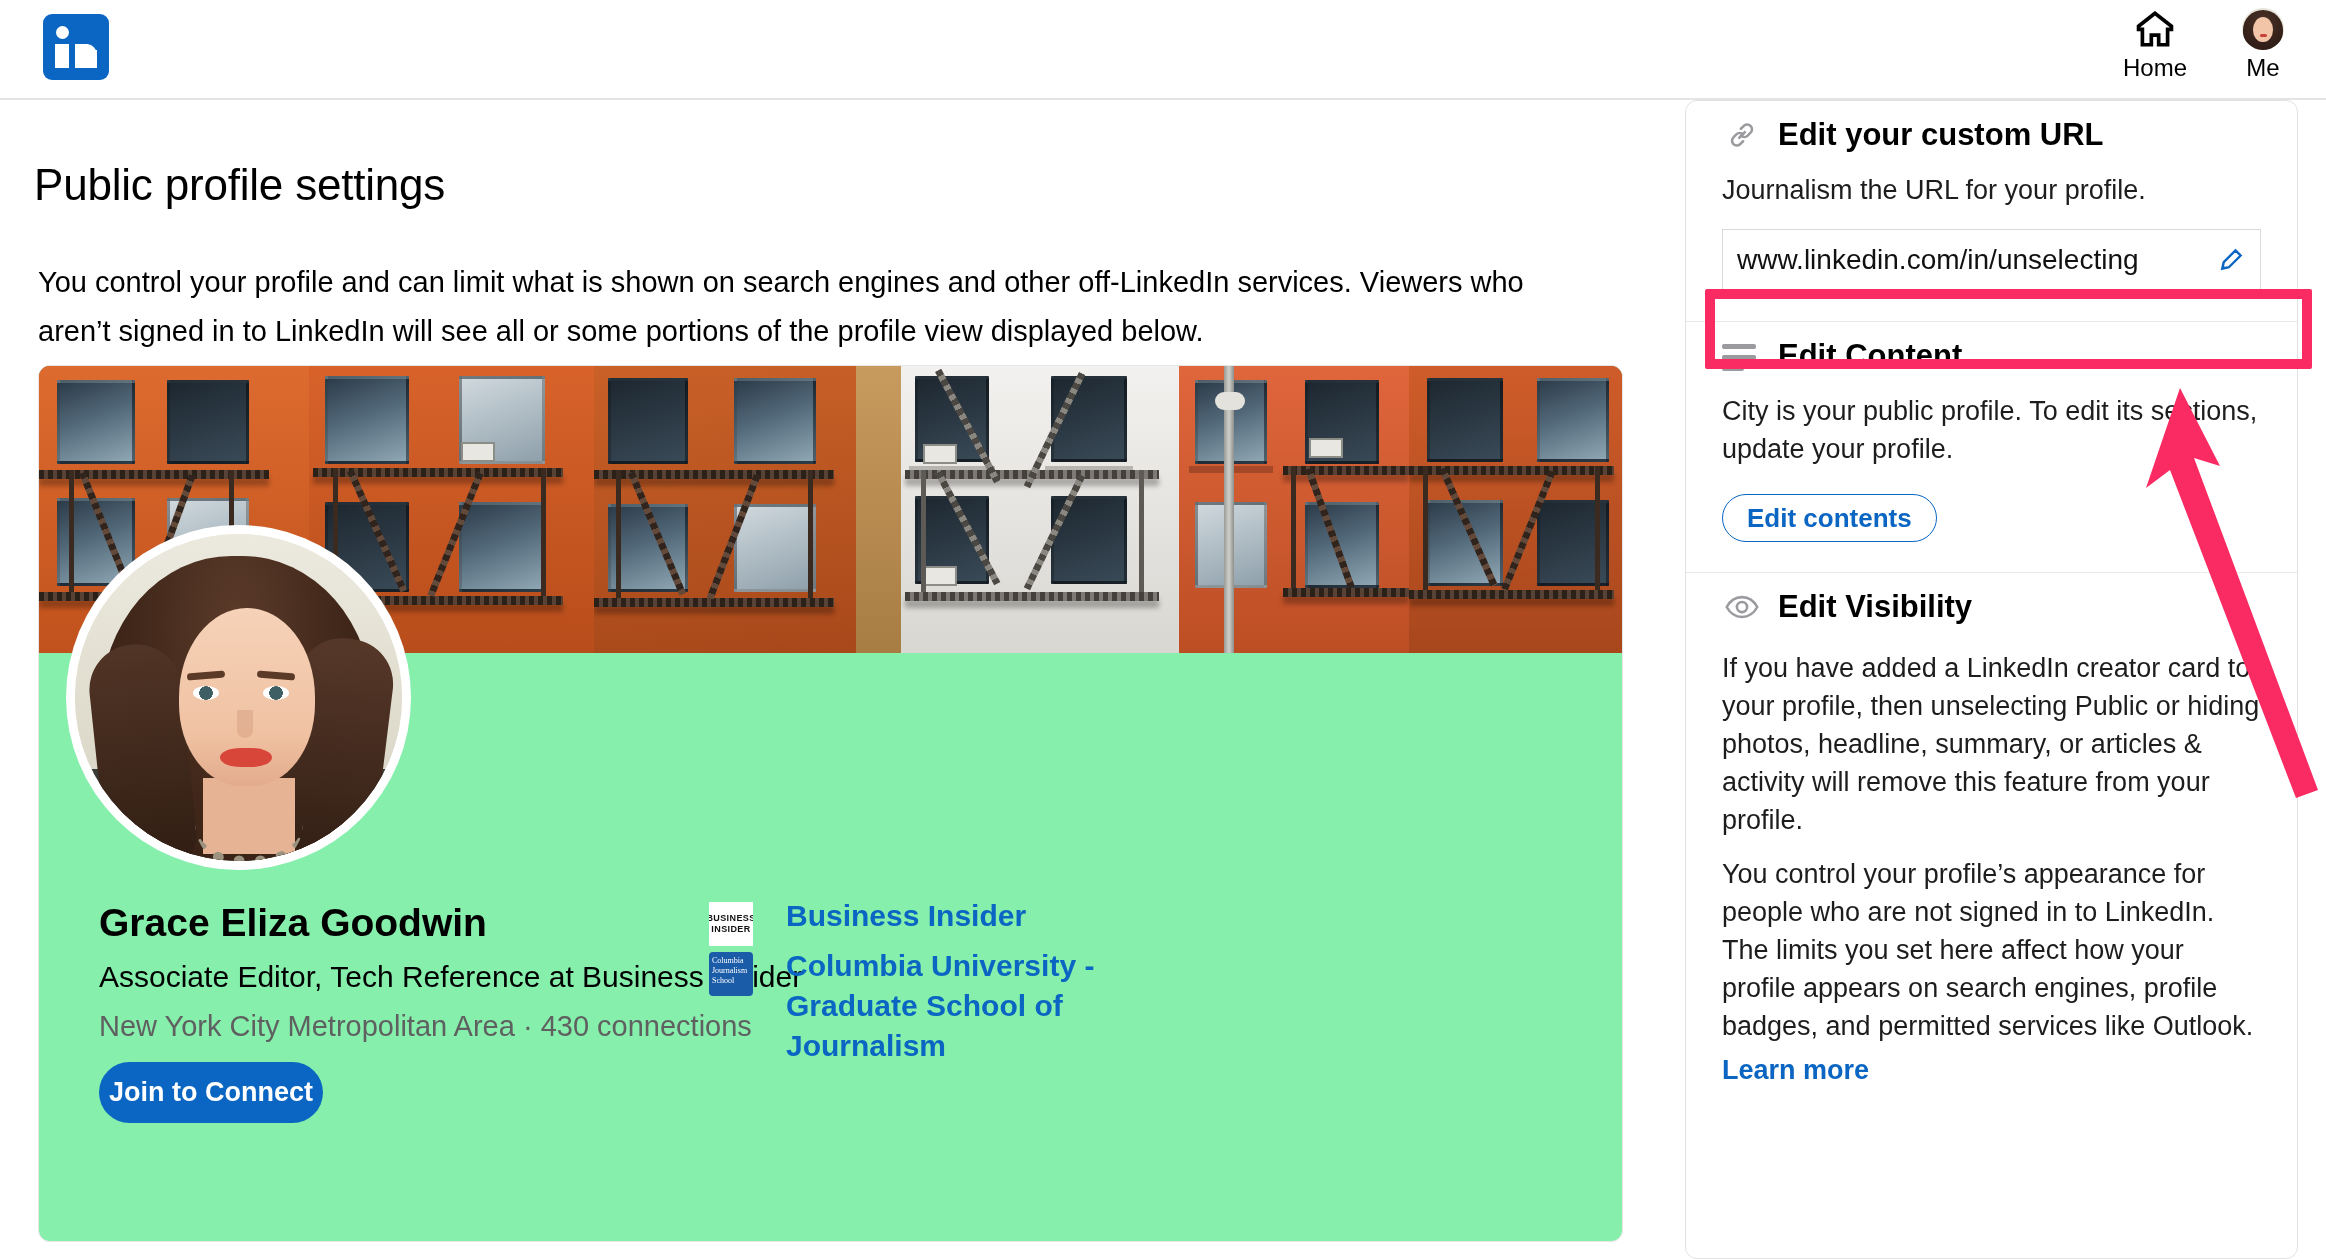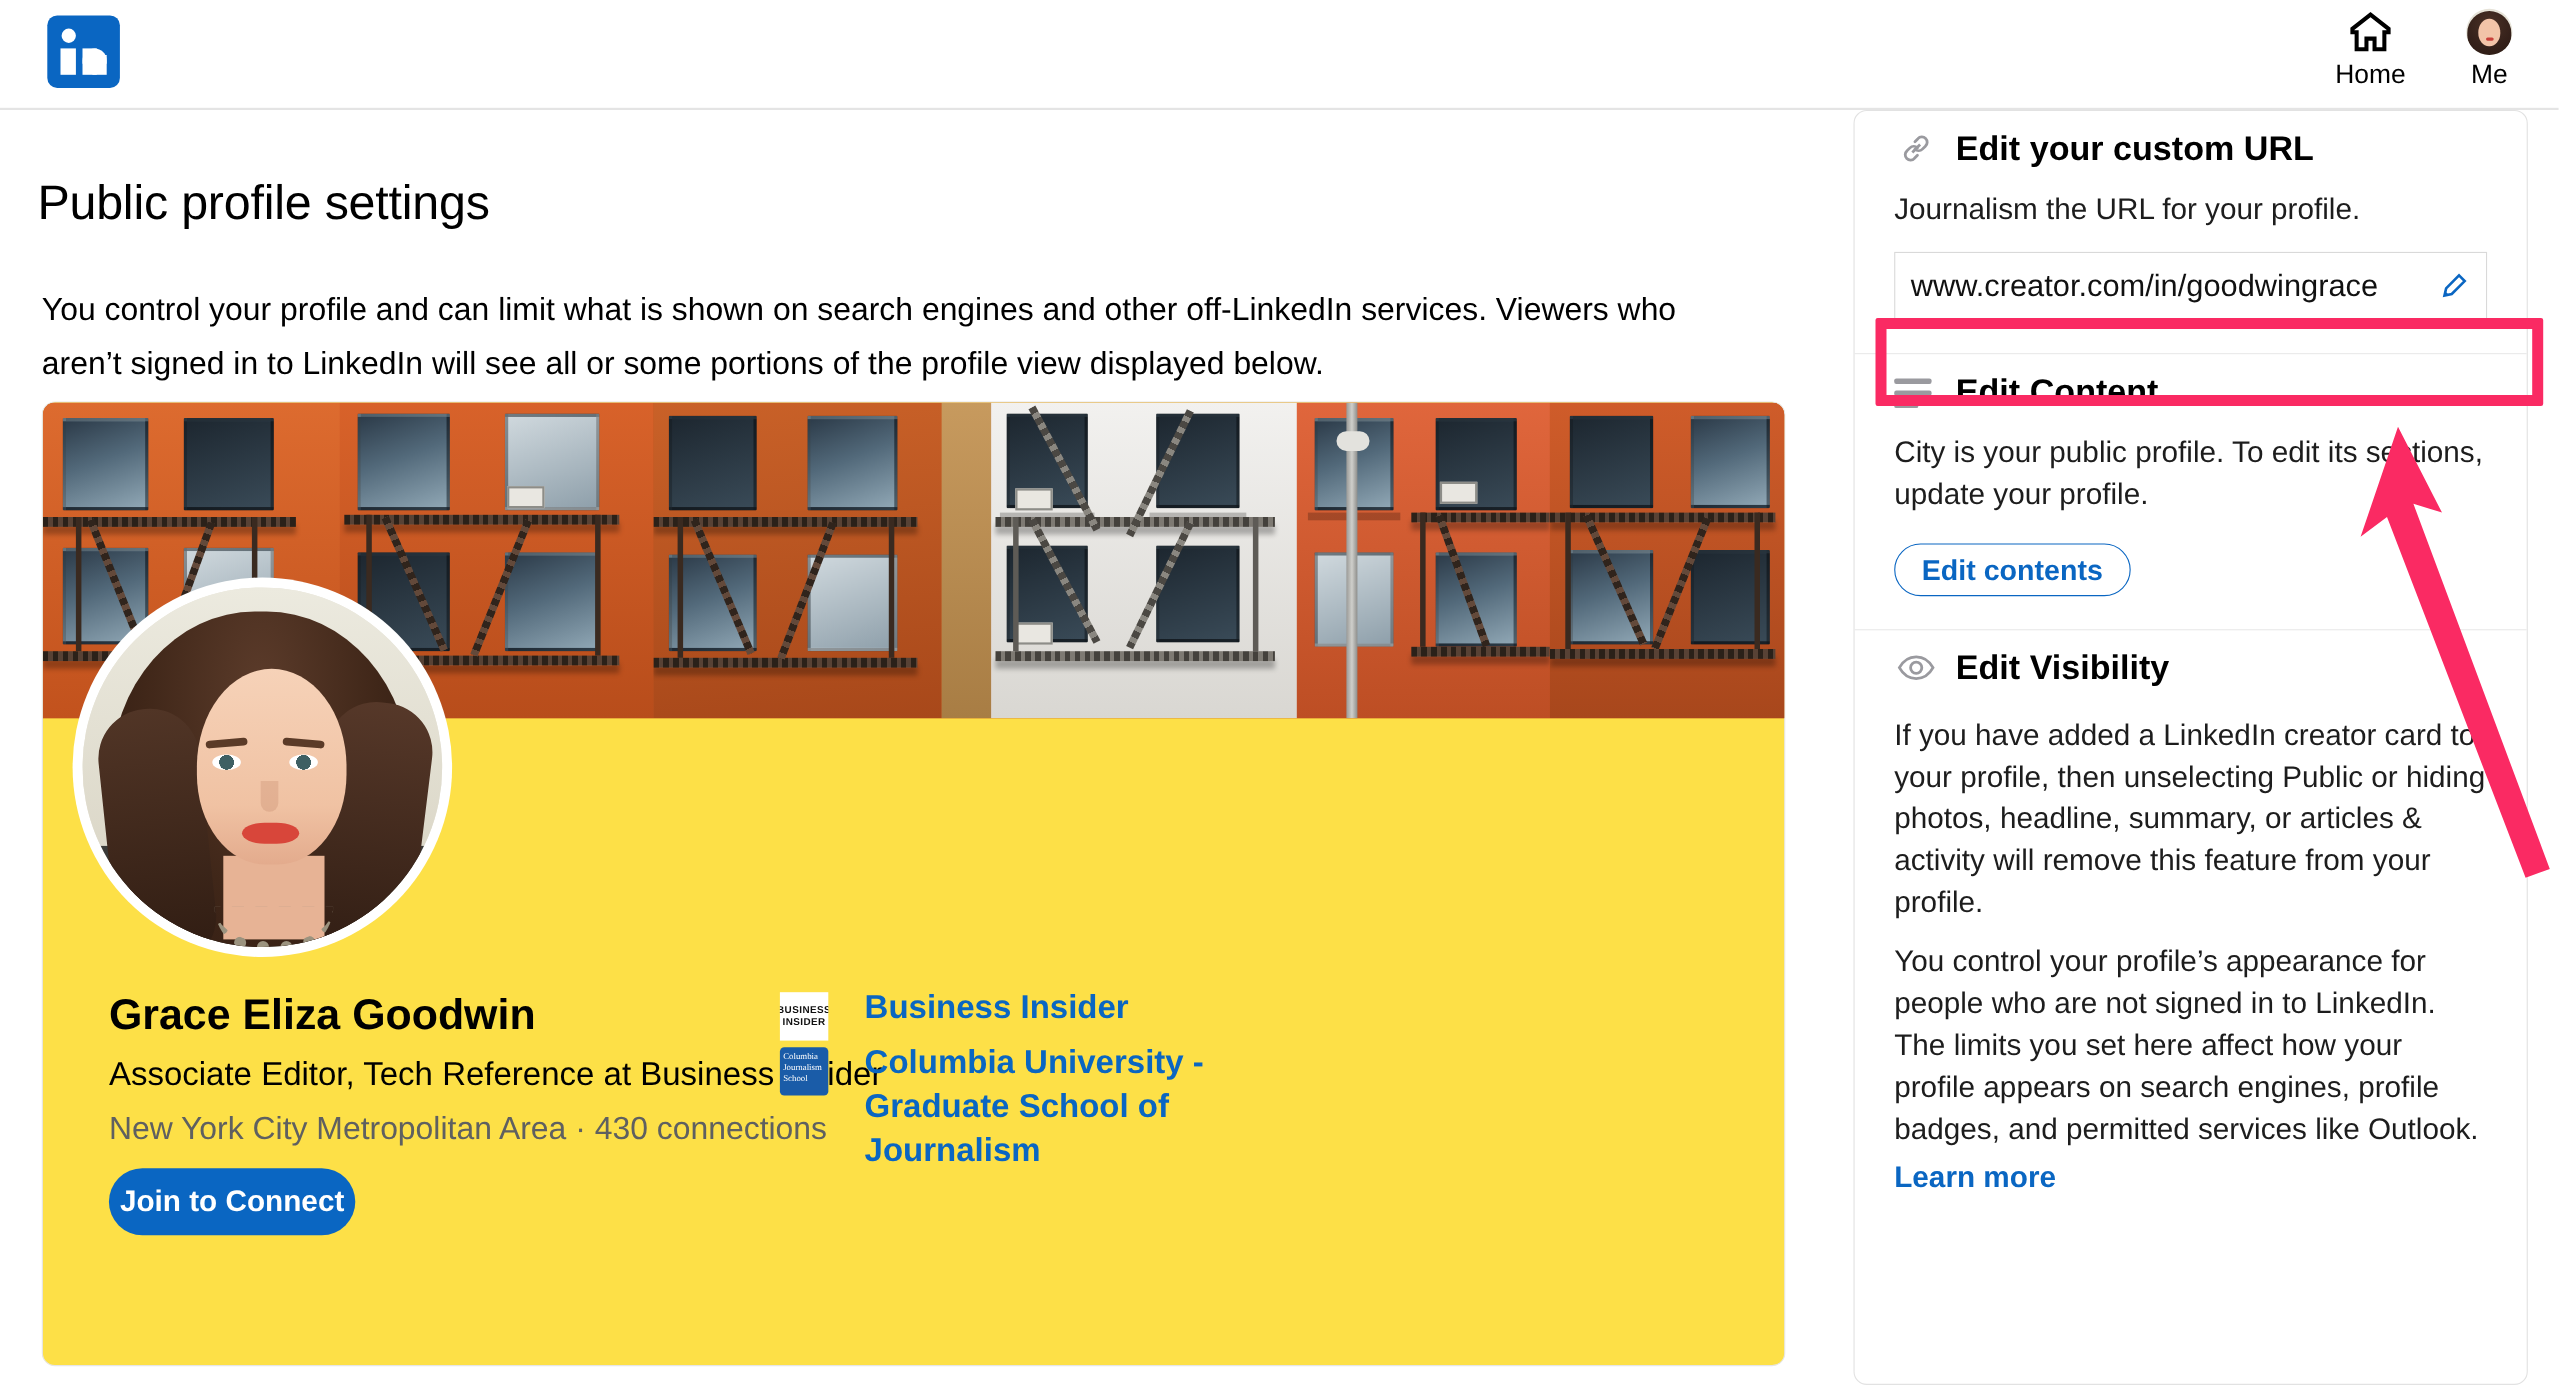--- a/index.html
+++ b/index.html
@@ -114,21 +114,21 @@
     font-size: 29px; line-height: 49px;
     color: #000000;
     margin-top: 28px;
   }
 
   
   #profile-card {
     position: absolute;
     left: 38px; top: 265px;
     width: 1585px; height: 877px;
-    background: #fde047;
+    background: #86efac;
     border: 1px solid #e6e6e6;
     border-radius: 12px;
     box-shadow: 0 0 0 0 rgba(0,0,0,0);
     overflow: hidden;
   }
 
   
   #cover {
     position: absolute;
     left: 0; top: 0;
@@ -625,21 +625,21 @@
             <path d="M9.5 14.5l5-5" stroke="#9a9a9f" stroke-width="1.8" fill="none"></path>
             <path d="M11.2 7.6l1.9-1.9a3.4 3.4 0 1 1 4.8 4.8l-1.9 1.9a3.4 3.4 0 0 1-4.8 0" stroke="#9a9a9f" stroke-width="1.8" fill="none" stroke-linecap="round"></path>
             <path d="M12.8 16.4l-1.9 1.9a3.4 3.4 0 1 1-4.8-4.8l1.9-1.9a3.4 3.4 0 0 1 4.8 0" stroke="#9a9a9f" stroke-width="1.8" fill="none" stroke-linecap="round"></path>
           </svg>
         </span>
         <span class="sec-title">Edit your custom URL</span>
       </div>
       <div class="sec-body">Journalism the URL for your profile.</div>
 
       <div id="url-field">
-        <span id="url-text">www.creator.com/in/goodwingrace</span>
+        <span id="url-text">www.linkedin.com/in/unselecting</span>
         <span id="url-pencil">
           <svg width="30" height="30" viewBox="0 0 24 24">
             <path d="M15.6 4.3l4.1 4.1-9.4 9.4-5.3 1.2 1.2-5.3z" fill="none" stroke="#0a66c2" stroke-width="1.9"></path>
             <path d="M5.0 18.9l2.6-1.0-1.6-1.6z" fill="#0a66c2"></path>
           </svg>
         </span>
       </div>
       <div style="height:30px"></div>
     </div>
 

